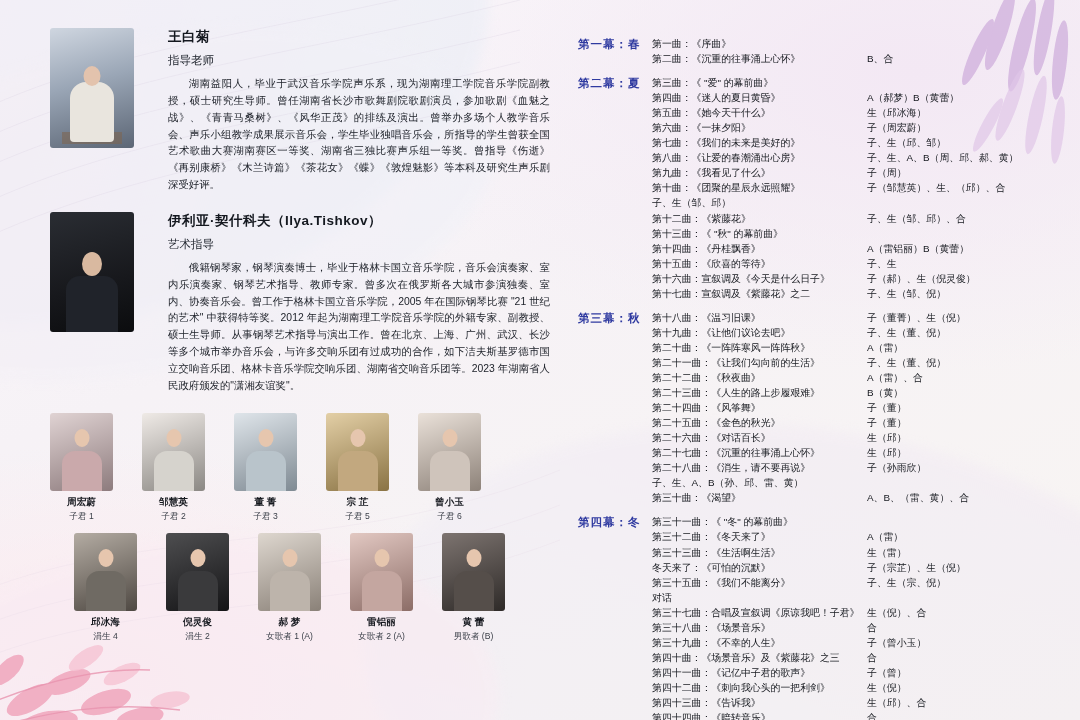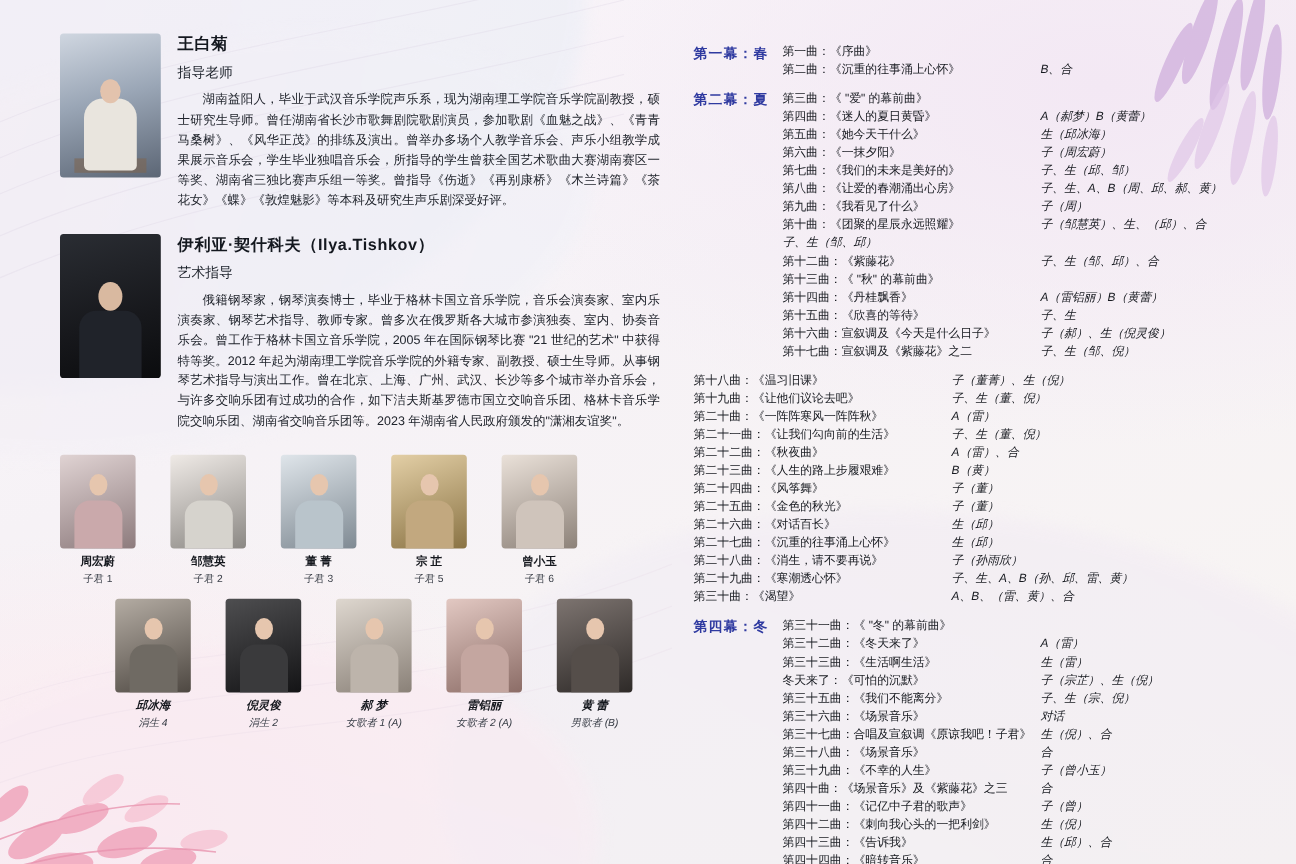--- a/index.html
+++ b/index.html
@@ -36,42 +36,42 @@
   .bio{display:flex;gap:14px;margin-bottom:18px;}
   .bio-photo{width:84px;height:120px;flex:none;border-radius:3px;overflow:hidden;position:relative;}
   .bio-photo.p1{background:linear-gradient(165deg,#cfd6e0 0%,#9aa6b6 45%,#5c6675 100%);}
   .bio-photo.p2{background:linear-gradient(165deg,#2a2d33 0%,#17181c 60%,#0b0c0e 100%);}
   .ph-figure{position:absolute;left:50%;transform:translateX(-50%);}
   .p1 .ph-head{bottom:62px;width:17px;height:20px;border-radius:50%;background:#e3c3ad;}
   .p1 .ph-body{bottom:6px;width:44px;height:60px;border-radius:16px 16px 4px 4px;background:#e9e5de;}
   .p1 .ph-chair{position:absolute;left:12px;bottom:4px;width:60px;height:12px;background:#7d6551;opacity:.6;}
   .p2 .ph-head{bottom:56px;width:20px;height:24px;border-radius:50%;background:#d9b9a0;}
   .p2 .ph-body{bottom:0;width:52px;height:56px;border-radius:14px 14px 0 0;background:#20232a;}
-  .bio-text{flex:1;}
+  .bio-text{flex:1;margin-left:20px;}
   .bio-name{font-size:13.5px;font-weight:bold;color:#14181f;letter-spacing:.5px;margin-bottom:7px;}
   .bio-role{font-size:11.5px;color:#1b2029;margin-bottom:8px;}
   .bio-desc{font-size:10.4px;line-height:1.62;color:#20242c;text-align:justify;text-indent:2em;}
 
   
   .cast-row{display:flex;gap:29px;margin-top:10px;}
-  .cast-row.row2{margin-left:46px;font-style:italic;}
+  .cast-row.row2{margin-left:24px;}
   .cast{width:63px;text-align:center;}
   .cast-img{width:63px;height:78px;border-radius:3px;overflow:hidden;position:relative;}
   .cast-img .head{position:absolute;left:50%;transform:translateX(-50%);top:16px;width:15px;height:18px;border-radius:50%;background:#e6c6ae;}
   .cast-img .body{position:absolute;left:50%;transform:translateX(-50%);bottom:0;width:40px;height:40px;border-radius:13px 13px 0 0;}
   .cast-name{font-size:9.6px;color:#15181e;margin-top:5px;font-weight:bold;}
   .cast-role{font-size:8.6px;color:#3a3f48;margin-top:2px;}
 
   
   .act{display:flex;margin-bottom:9px;}
   .act-title{width:74px;flex:none;font-size:11.5px;font-weight:bold;color:#2f3aa0;letter-spacing:1px;padding-top:1px;}
   .act-items{flex:1;}
   .item{display:flex;font-size:9.9px;line-height:1.52;color:#16191f;}
   .item-name{width:215px;flex:none;}
-  .item-cast{flex:1;color:#16191f;font-style:italic;}
+  .item-cast{flex:1;color:#16191f;}
 </style>
 </head>
 <body>
 
 <div class="page">
 
   <div class="bg">
     <div class="bg-base"></div>
     <div class="swoosh s1"></div>
     <div class="swoosh s2"></div>
@@ -316,20 +316,21 @@
             <div class="item-name">第十六曲：宣叙调及《今天是什么日子》</div>
             <div class="item-cast">子（郝）、生（倪灵俊）</div>
           </div>
           <div class="item">
             <div class="item-name">第十七曲：宣叙调及《紫藤花》之二</div>
             <div class="item-cast">子、生（邹、倪）</div>
           </div>
         </div>
       </div>
       <div class="act">
+        <div class="act-title">第三幕：秋</div>
         <div class="act-items">
           <div class="item">
             <div class="item-name">第十八曲：《温习旧课》</div>
             <div class="item-cast">子（董菁）、生（倪）</div>
           </div>
           <div class="item">
             <div class="item-name">第十九曲：《让他们议论去吧》</div>
             <div class="item-cast">子、生（董、倪）</div>
           </div>
           <div class="item">
@@ -362,21 +363,20 @@
           </div>
           <div class="item">
             <div class="item-name">第二十七曲：《沉重的往事涌上心怀》</div>
             <div class="item-cast">生（邱）</div>
           </div>
           <div class="item">
             <div class="item-name">第二十八曲：《消生，请不要再说》</div>
             <div class="item-cast">子（孙雨欣）</div>
           </div>
           <div class="item">
-            <div class="item-name">第二十九曲：《寒潮透心怀》</div>
             <div class="item-cast">子、生、A、B（孙、邱、雷、黄）</div>
           </div>
           <div class="item">
             <div class="item-name">第三十曲：《渴望》</div>
             <div class="item-cast">A、B、（雷、黄）、合</div>
           </div>
         </div>
       </div>
       <div class="act">
         <div class="act-title">第四幕：冬</div>
@@ -395,21 +395,20 @@
           </div>
           <div class="item">
             <div class="item-name">冬天来了：《可怕的沉默》</div>
             <div class="item-cast">子（宗芷）、生（倪）</div>
           </div>
           <div class="item">
             <div class="item-name">第三十五曲：《我们不能离分》</div>
             <div class="item-cast">子、生（宗、倪）</div>
           </div>
           <div class="item">
-            <div class="item-name">第三十六曲：《场景音乐》</div>
             <div class="item-cast">对话</div>
           </div>
           <div class="item">
             <div class="item-name">第三十七曲：合唱及宣叙调《原谅我吧！子君》</div>
             <div class="item-cast">生（倪）、合</div>
           </div>
           <div class="item">
             <div class="item-name">第三十八曲：《场景音乐》</div>
             <div class="item-cast">合</div>
           </div>

